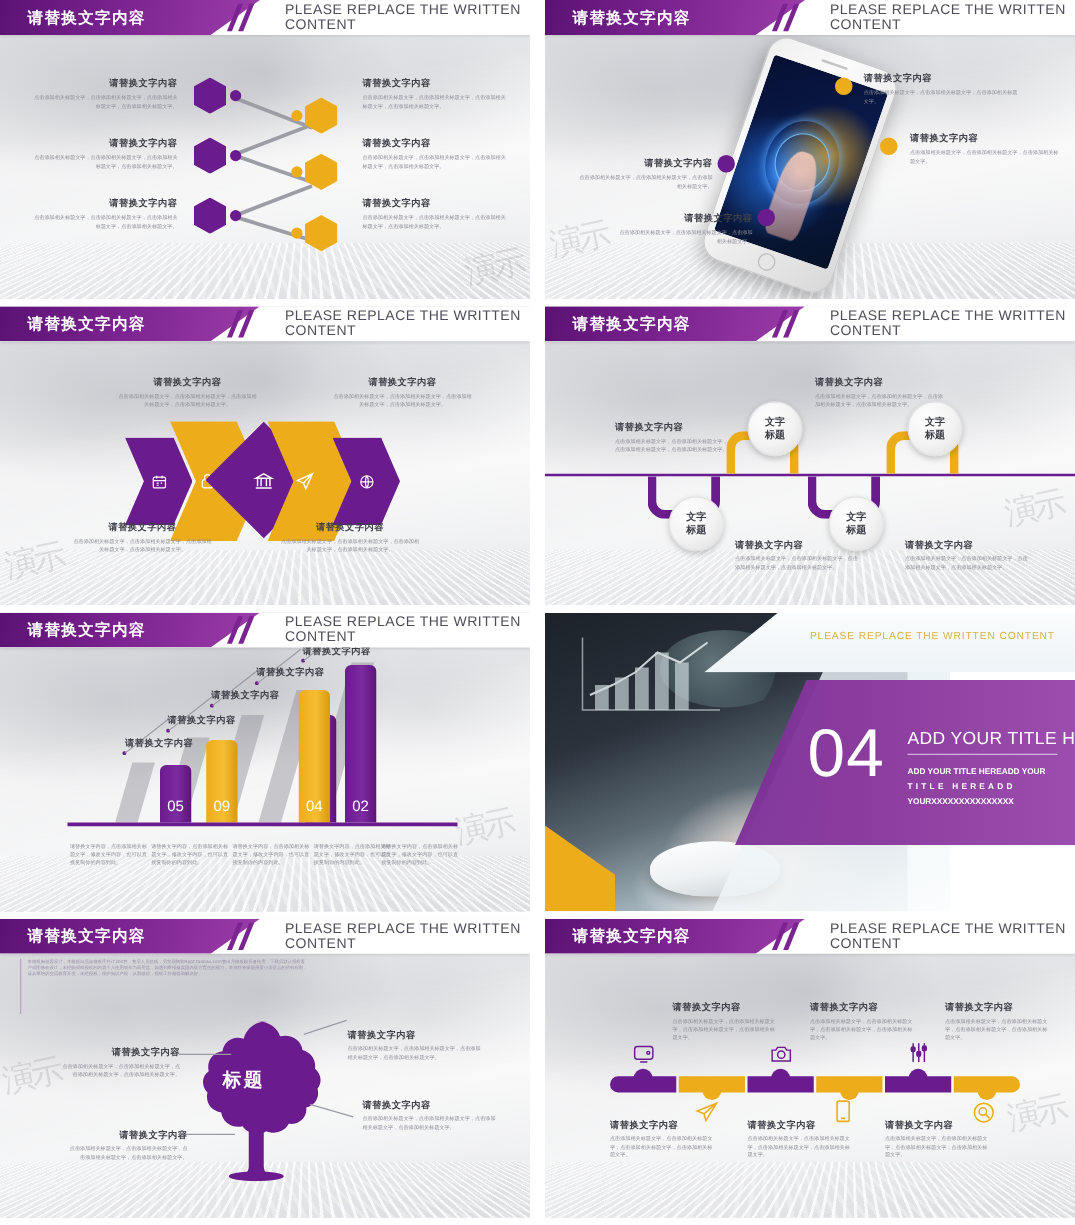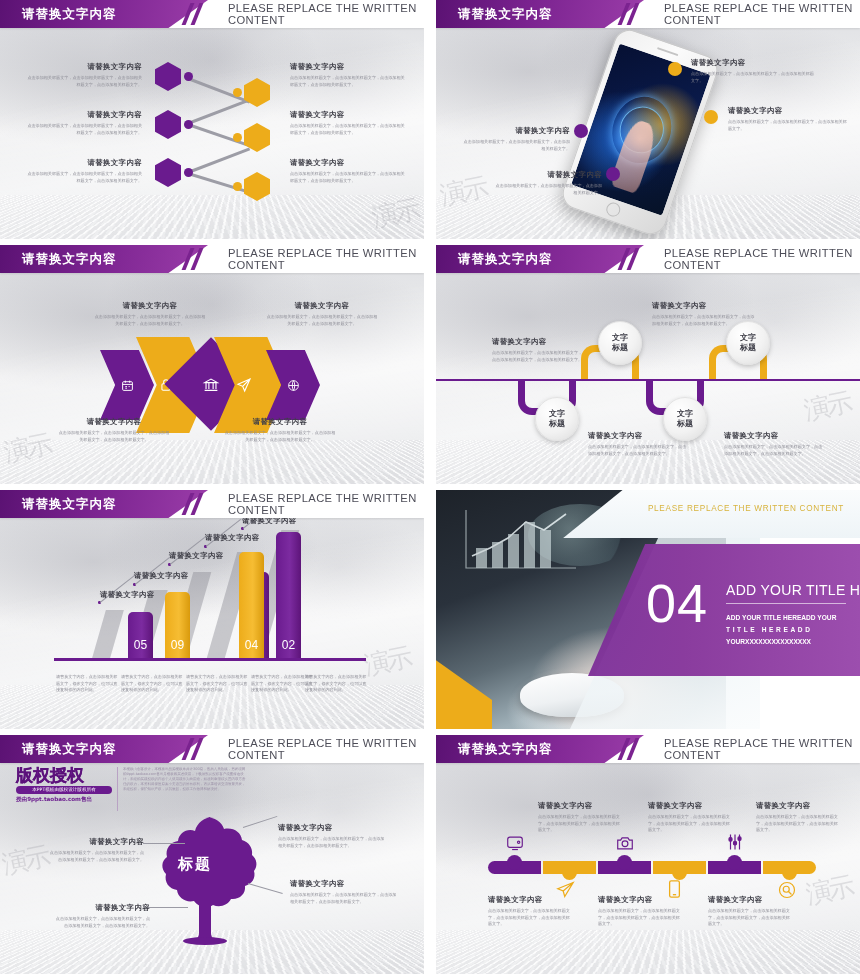--- a/index.html
+++ b/index.html
@@ -579,25 +579,20 @@
       <div class="hdr-purple"></div>
       <div class="hdr-cn">请替换文字内容</div>
       <div class="hdr-slash">
           <i></i>
           <i></i>
         </div>
       <div class="hdr-en">PLEASE REPLACE THE WRITTEN CONTENT</div>
     </div>
 
     <div class="cr-box">
-      <div class="cr-left">
-        <div class="cr-big">版权授权</div>
-        <div class="cr-pill">本PPT模板由版权设计版权所有</div>
-        <div class="cr-url">授由9ppt.taobao.com售出</div>
-      </div>
       <div class="cr-right">本模板由创客设计，本模板出品源模板库共计300套，售后人员热线，另发现网购9ppt.taobao.com售出月模板购买者使用，下载后默认授权客户成图修改设计，未经购买或授权的内容个人使用或作为商用途，如遇到举报核实国内双方责任的权力，本资料将保留原案小美语言的所有权利，请从事培训交流教育开发，未经授权，保护知识产权，从我做起，授权工作做得和解决好。</div>
     </div>
 
     <svg style="position:absolute; left:150px; top:78px; width:110px; height:132px;" viewBox="0 0 110 132">
       <path fill="#6a1b8e" d="M55 4c10 0 17 5 19 12 9-2 17 3 18 11 7 2 11 8 10 15 5 4 6 11 2 16 2 7-2 13-9 15 1 8-6 14-14 13-3 6-11 9-18 6-6 4-15 2-19-4-8 2-16-3-17-11-8-1-13-8-11-16-5-5-5-13 1-17-2-8 3-15 11-16 1-8 9-13 17-10 2-8 9-14 19-14z"></path>
       <path fill="#6a1b8e" d="M49 92h12v28c0 6 5 8 9 10H40c4-2 9-4 9-10z"></path>
       <ellipse cx="55" cy="128" rx="22" ry="4" fill="#6a1b8e"></ellipse>
     </svg>
     <div class="cp-label" style="left:178px; top:120px;">标题</div>
 

